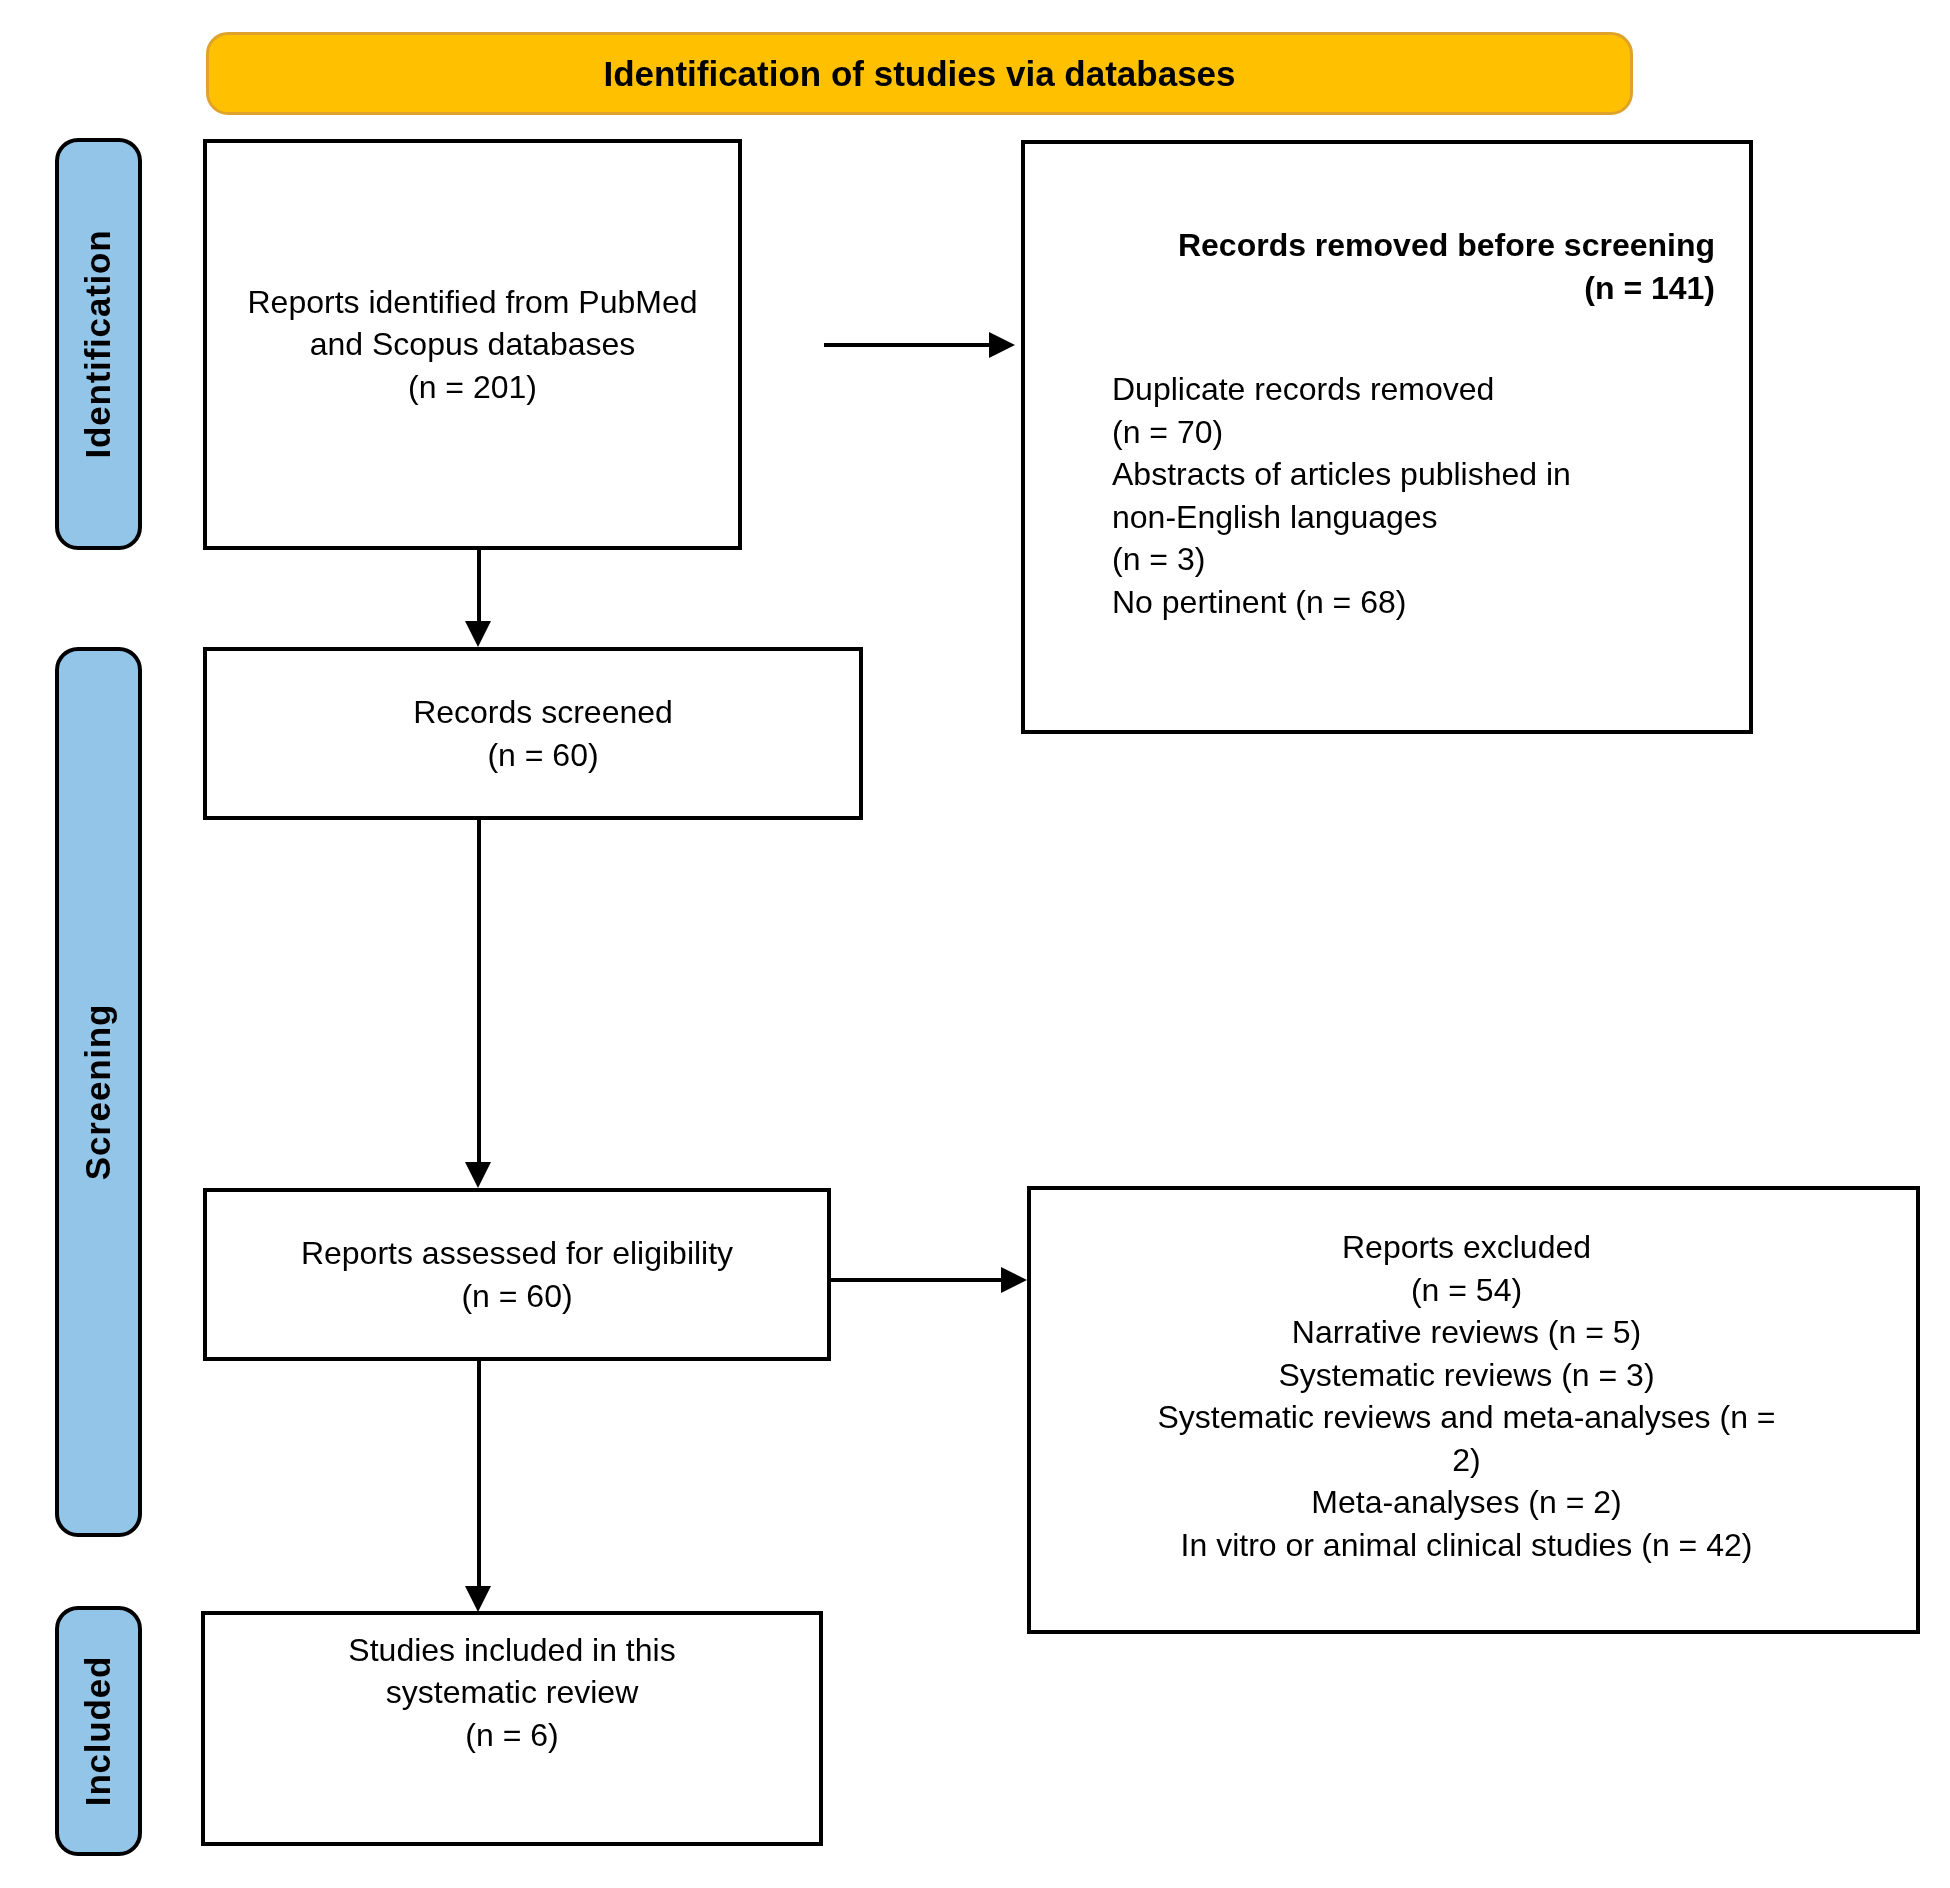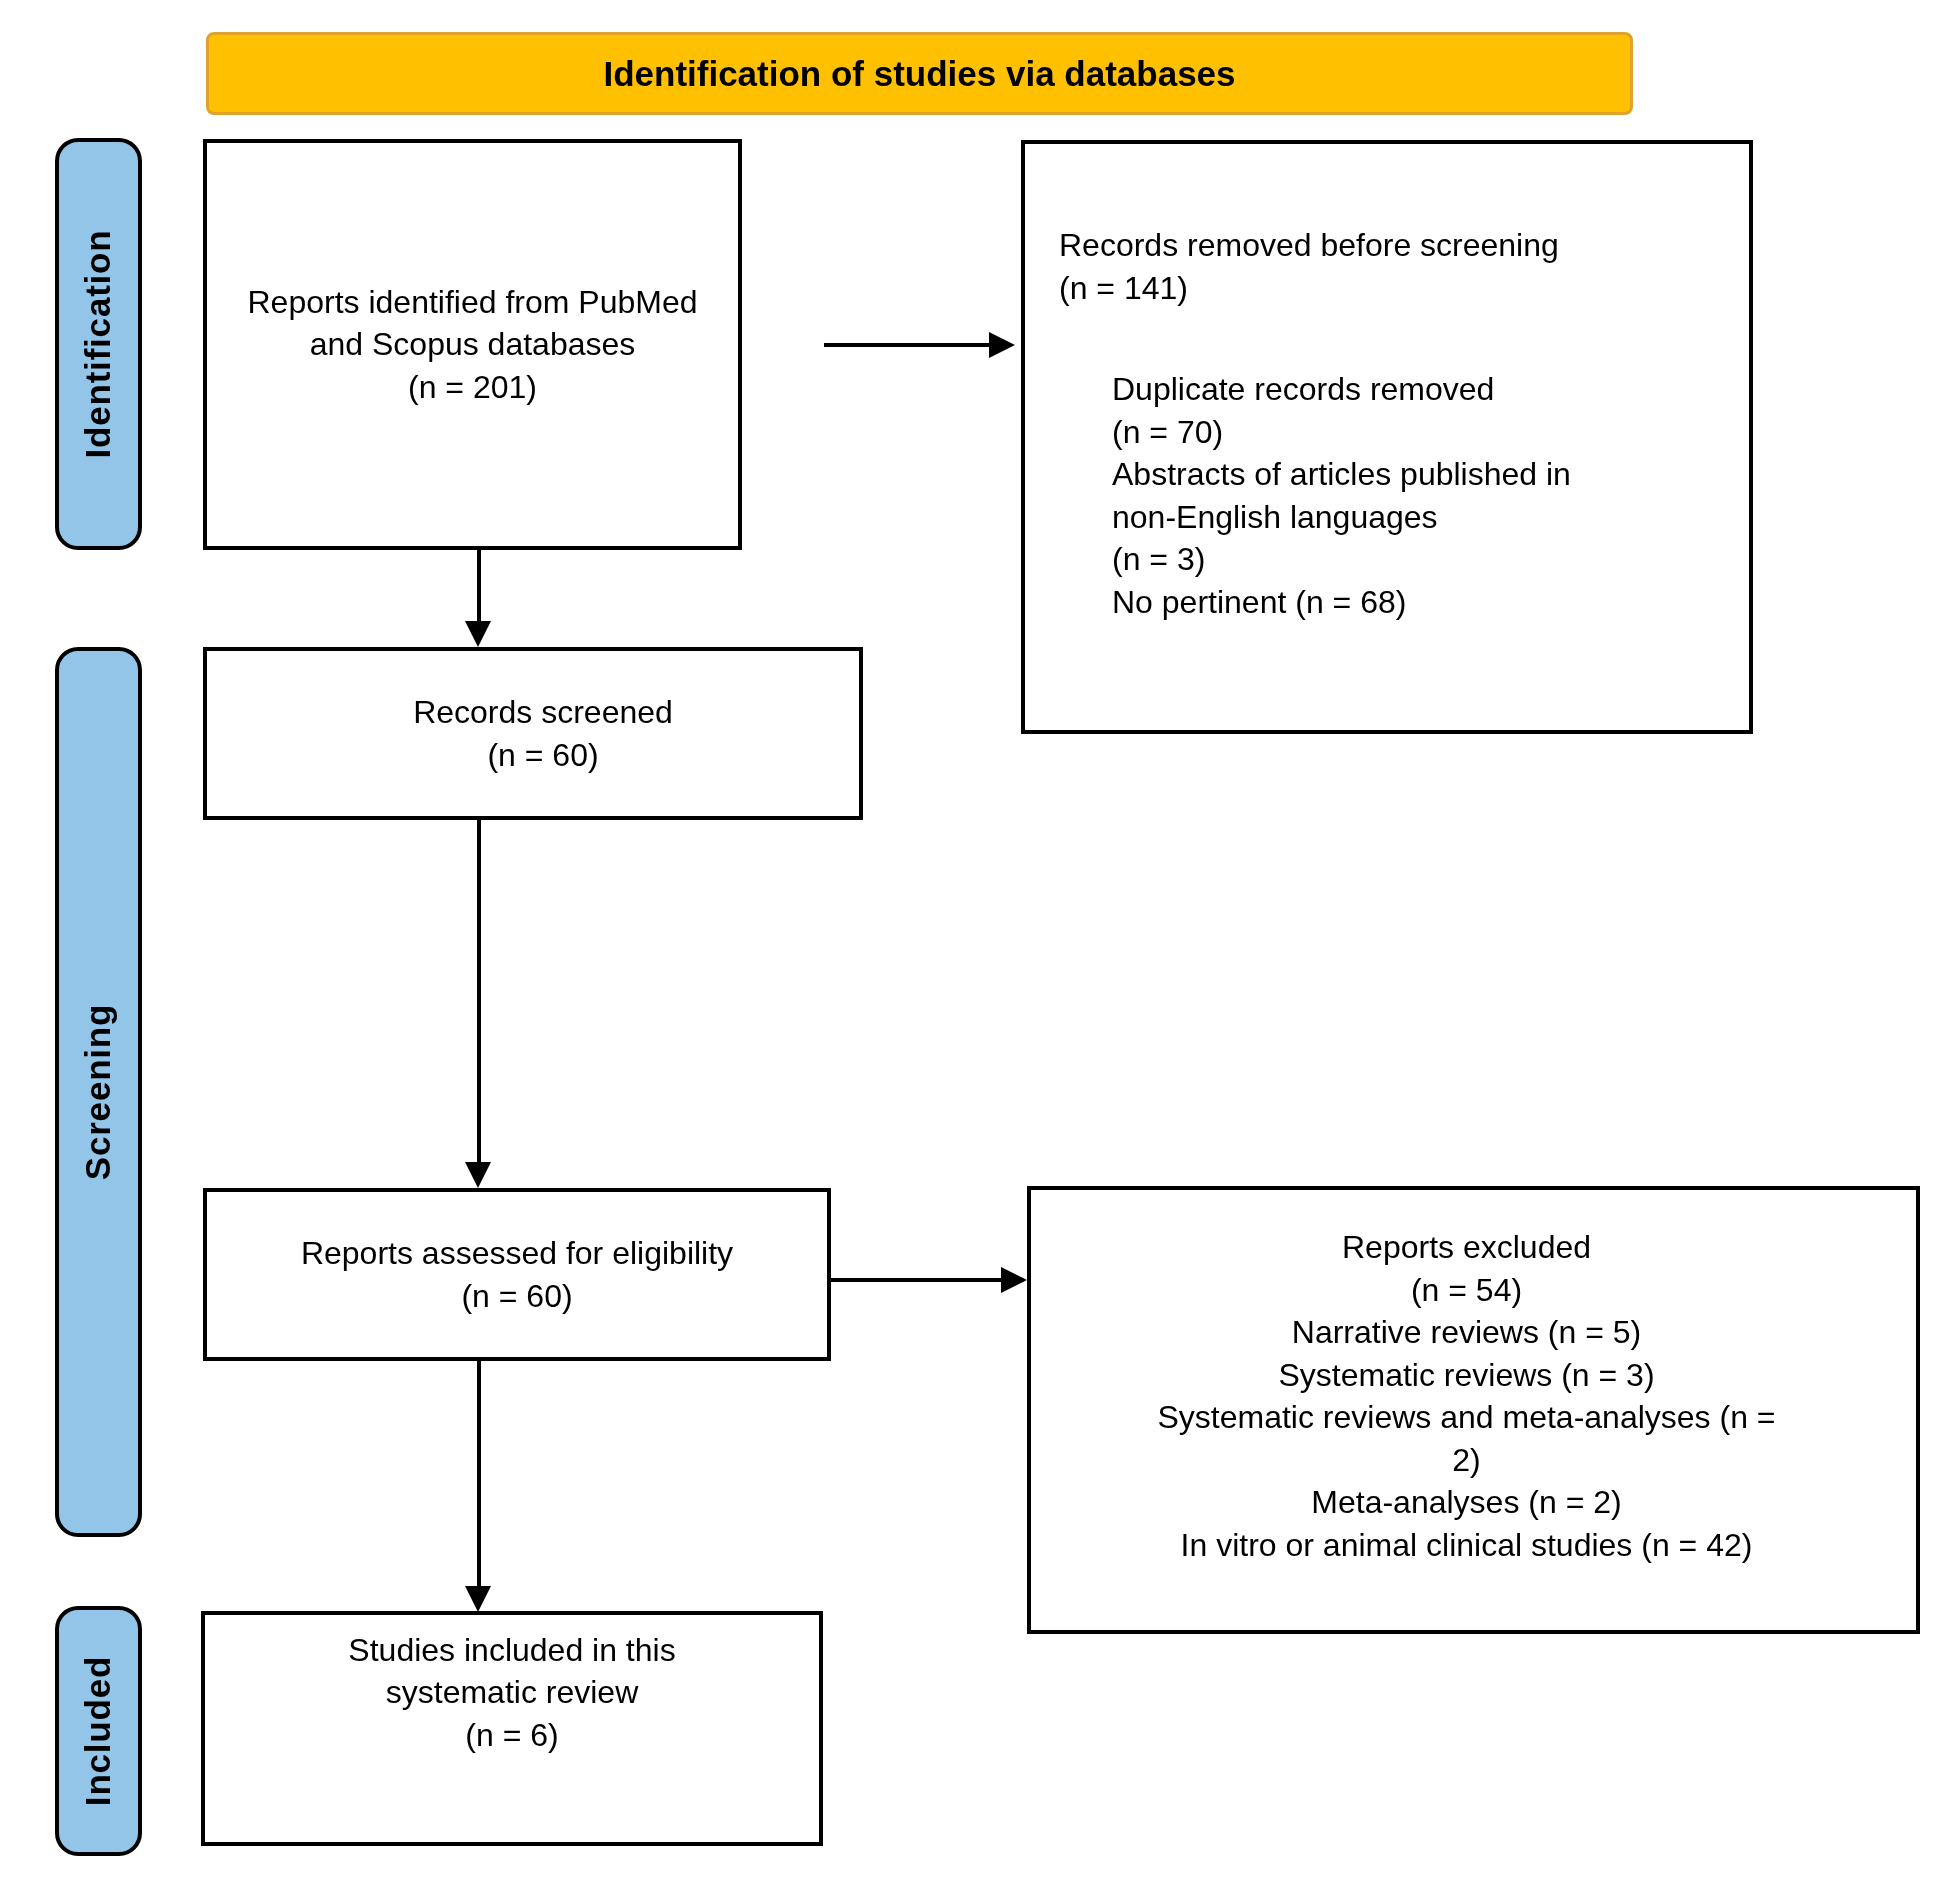--- a/index.html
+++ b/index.html
@@ -16,21 +16,21 @@
     overflow: hidden;
   }
 
   
   .banner {
     position: absolute;
     left: 206px; top: 32px;
     width: 1427px; height: 83px;
     background: #FFC000;
     border: 3.8px solid #DFA32B;
-    border-radius: 8px;
+    border-radius: 22px;
     display: flex; align-items: center; justify-content: center;
     font-size: 35px; font-weight: bold;
   }
 
   
   .stage {
     position: absolute;
     left: 55px; width: 87px;
     background: #92C5E8;
     border: 4.6px solid #000000;
@@ -63,21 +63,21 @@
   .pre { white-space: pre-line; }
 
   .box-identified { left: 203px; top: 139px; width: 539px; height: 411px; }
   .box-screened   { left: 203px; top: 647px; width: 660px; height: 173px; padding-left: 20px; }
   .box-assessed   { left: 203px; top: 1188px; width: 628px; height: 173px; }
   .box-included   { left: 201px; top: 1611px; width: 622px; height: 235px;
                     padding-bottom: 72px; }
 
   .box-removed { left: 1021px; top: 140px; width: 732px; height: 594px;
                  padding: 80px 34px 30px 34px; }
-  .box-removed .rm-title { text-align: left; }
+  .box-removed .rm-title { text-align: right; font-weight: bold; }
   .box-removed .rm-details { margin-top: 59px; text-align: left; padding-left: 53px; }
 
   .box-excluded { left: 1027px; top: 1186px; width: 893px; height: 448px;
                   padding: 36px 37px 23px 23px; text-align: center; }
   .box-excluded .ex-details { }
 
   
   .hline { position: absolute; height: 3.8px; background: #000000; }
   .vline { position: absolute; width: 3.8px;  background: #000000; }
   .head-right {

